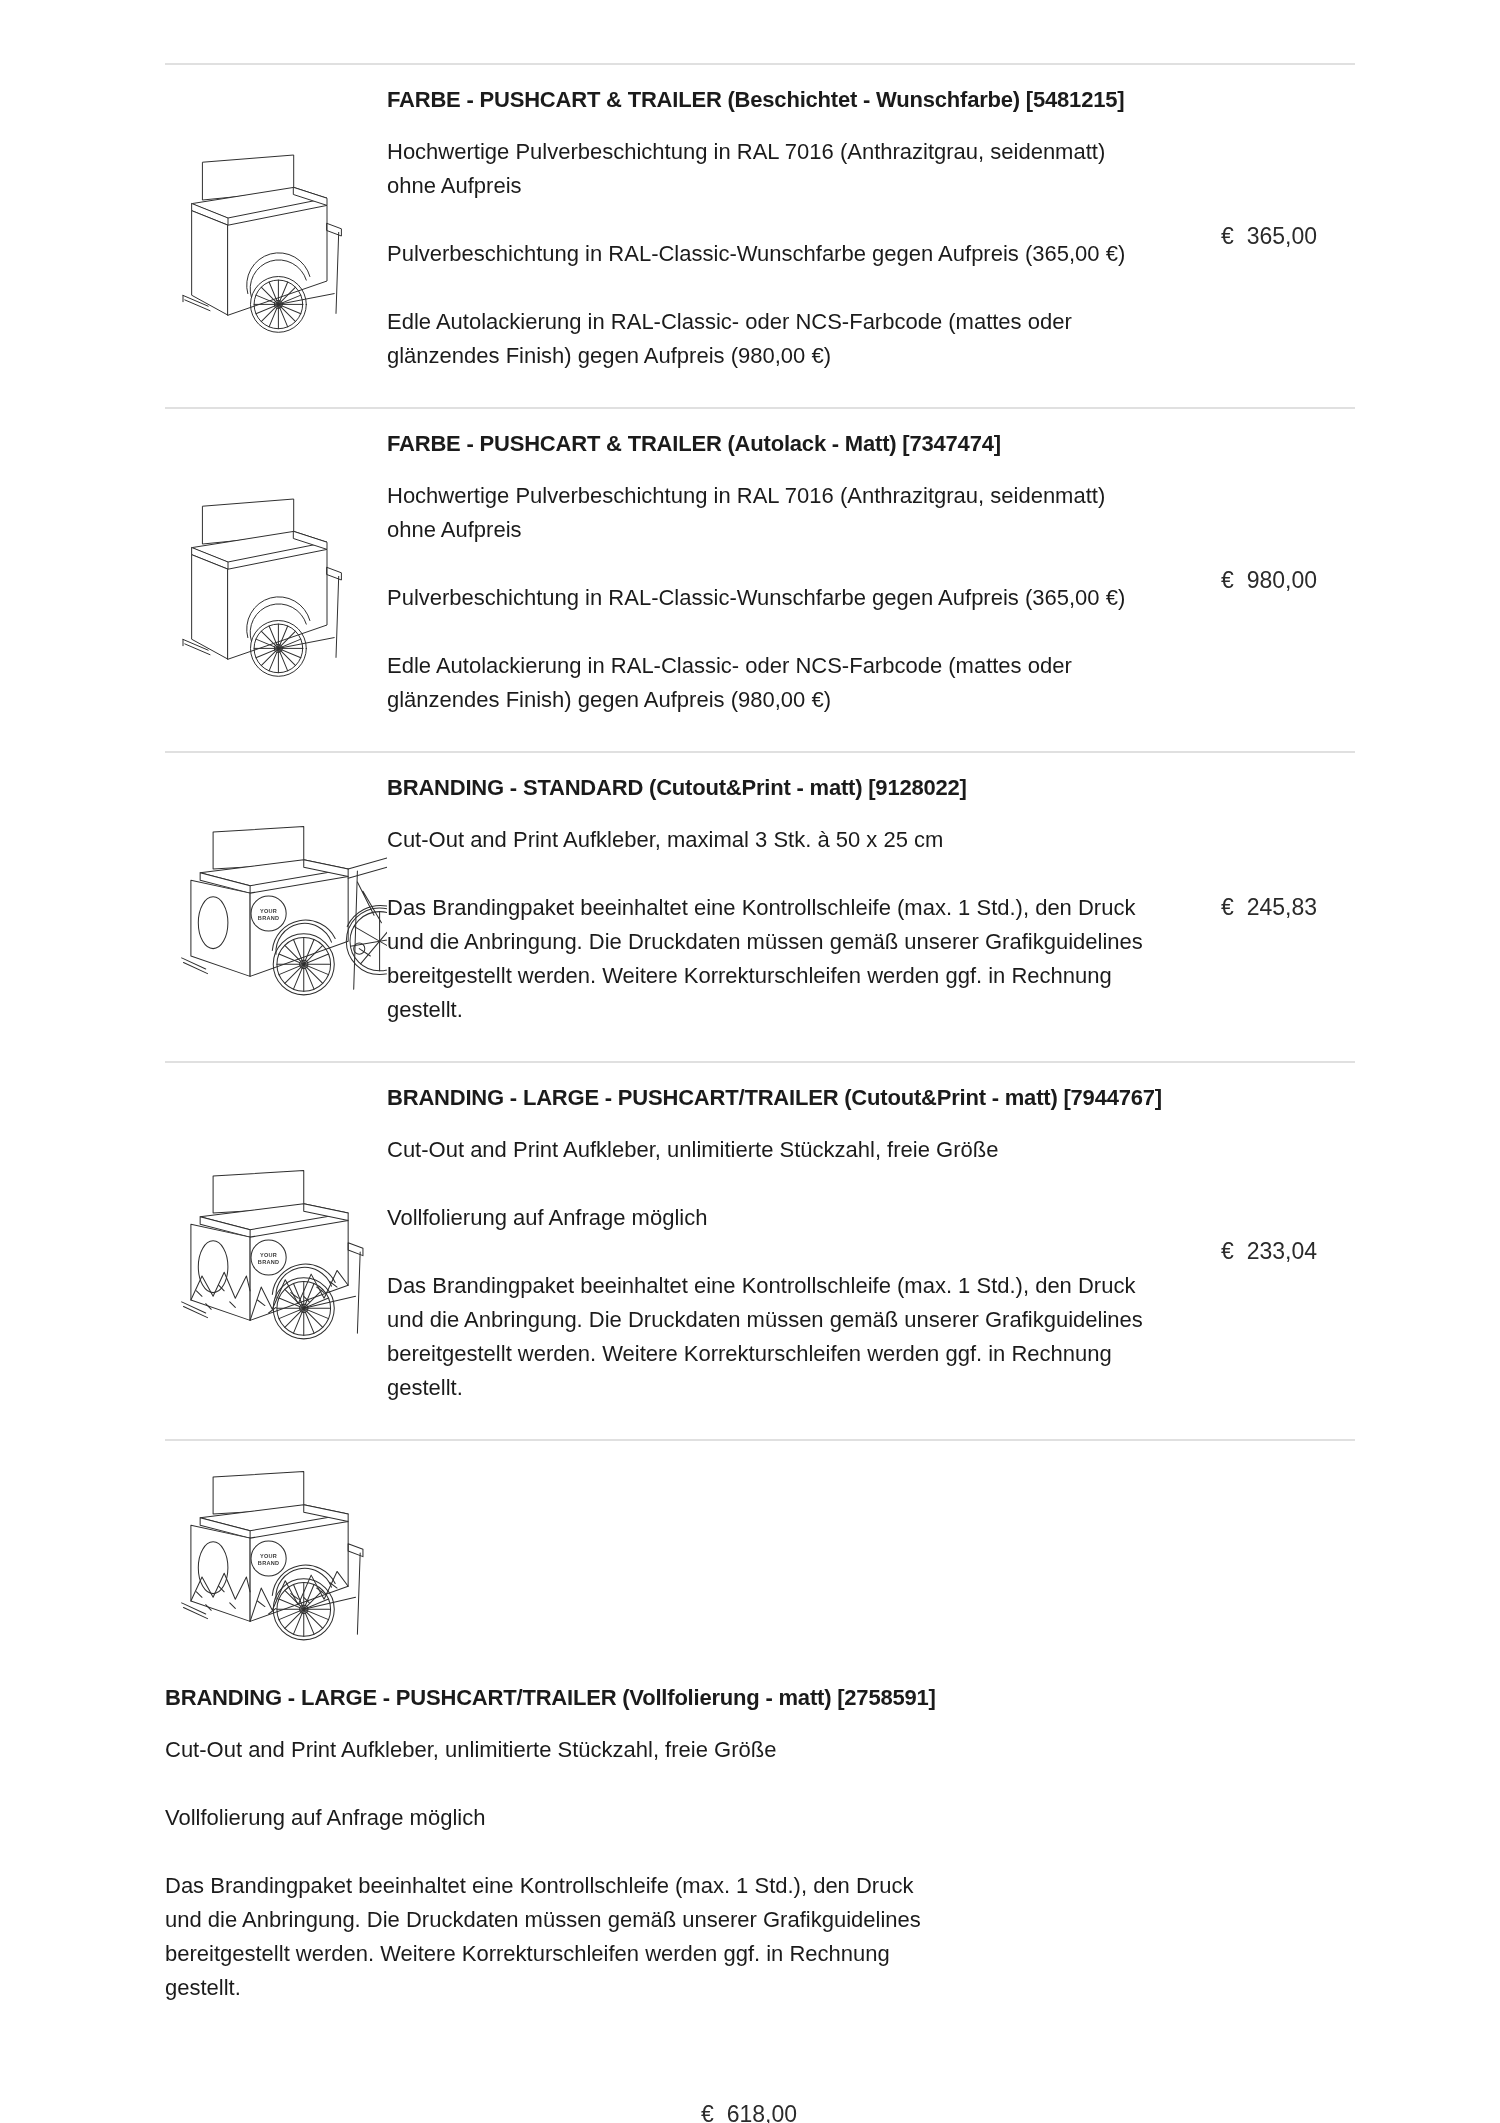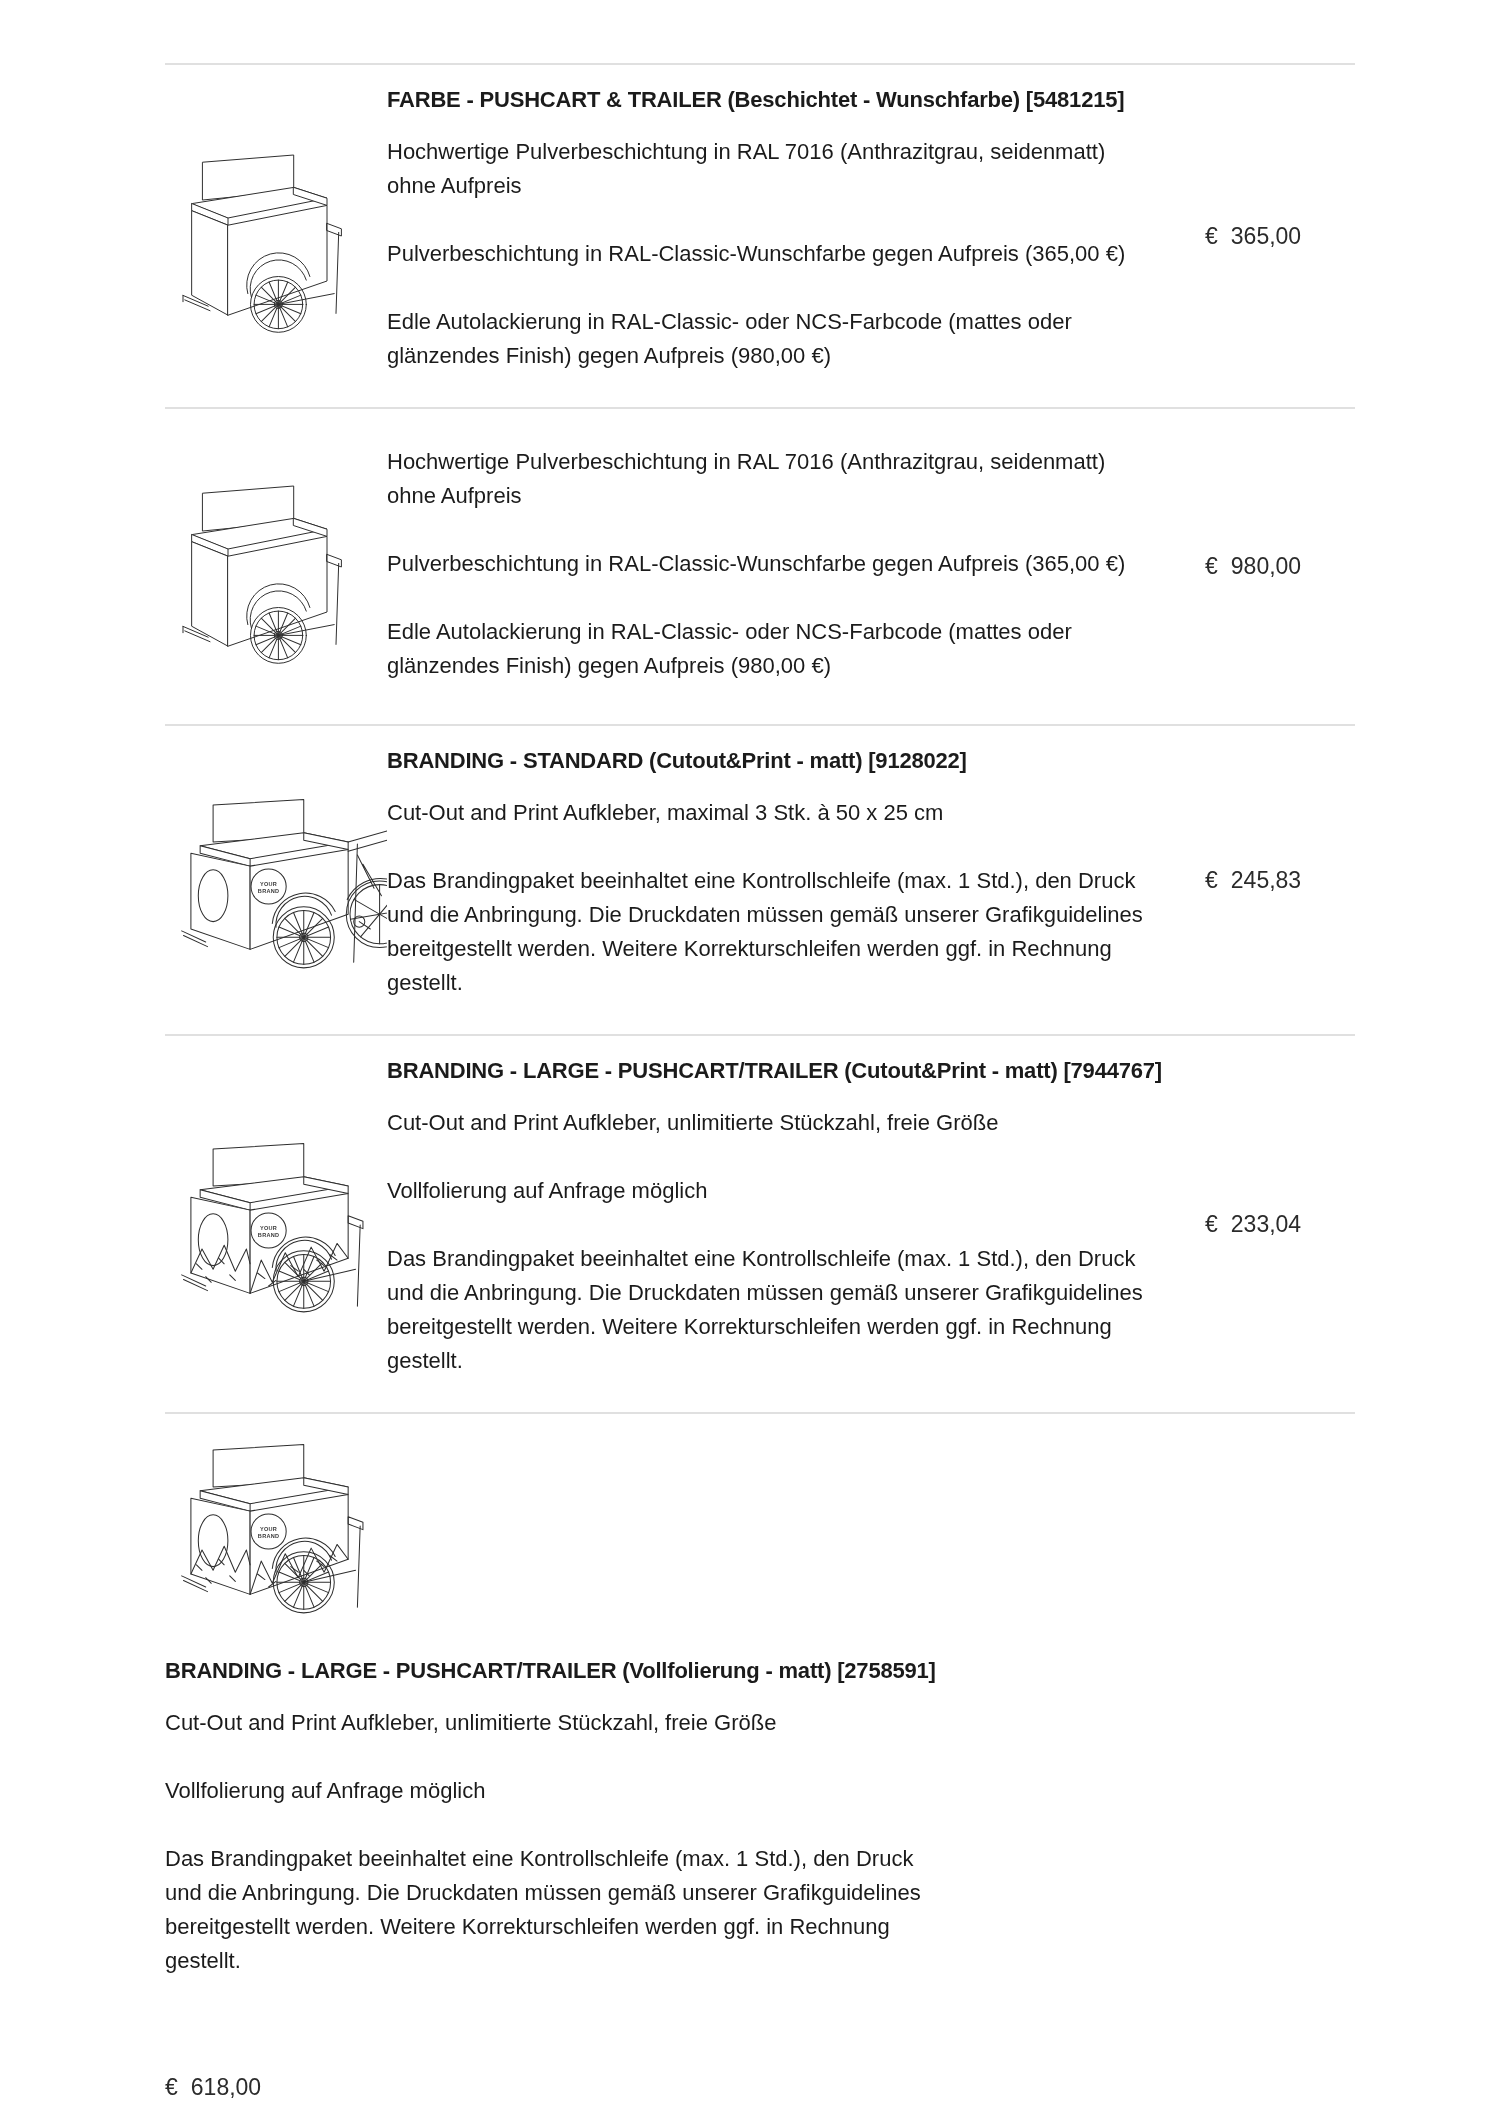--- a/index.html
+++ b/index.html
@@ -48,21 +48,21 @@
   .para{
     white-space:pre-line;
     font-size:22px;
     line-height:34px;
     margin:34px 0 0 0;
   }
   .para:first-child{margin-top:0;}
   .paras .para:nth-child(1){margin-top:18px;}
   .cell-price{
     flex:0 0 150px;
-    display:flex;align-items:center;justify-content:flex-start;
+    display:flex;align-items:center;justify-content:center;
     padding-right:22px;
     box-sizing:border-box;
   }
   .price{
     font-size:23px;
     color:#2b2b2b;
     white-space:nowrap;
   }
   .price .cur{margin-right:13px;}
   .sketch{stroke:#2e2e2e;stroke-width:1.1;fill:none;stroke-linejoin:round;stroke-linecap:round;}
@@ -149,20 +149,21 @@
         <line x1="126" y1="161" x2="126" y2="215" transform="rotate(67.5 126 188)"></line>
         <line x1="126" y1="161" x2="126" y2="215" transform="rotate(90 126 188)"></line>
         <line x1="126" y1="161" x2="126" y2="215" transform="rotate(112.5 126 188)"></line>
         <line x1="126" y1="161" x2="126" y2="215" transform="rotate(135 126 188)"></line>
         <line x1="126" y1="161" x2="126" y2="215" transform="rotate(157.5 126 188)"></line>
       </g>
     </g>
   </svg>
         </div>
     <div class="cell-text">
+      <h3 class="product-title">FARBE - PUSHCART &amp; TRAILER (Autolack - Matt) [7347474]</h3>
       <div class="paras">
             <p class="para">Hochwertige Pulverbeschichtung in RAL 7016 (Anthrazitgrau, seidenmatt)
 ohne Aufpreis</p>
             <p class="para">Pulverbeschichtung in RAL-Classic-Wunschfarbe gegen Aufpreis (365,00 €)</p>
             <p class="para">Edle Autolackierung in RAL-Classic- oder NCS-Farbcode (mattes oder
 glänzendes Finish) gegen Aufpreis (980,00 €)</p>
           </div>
     </div>
     <div class="cell-price">
       <span class="price">

